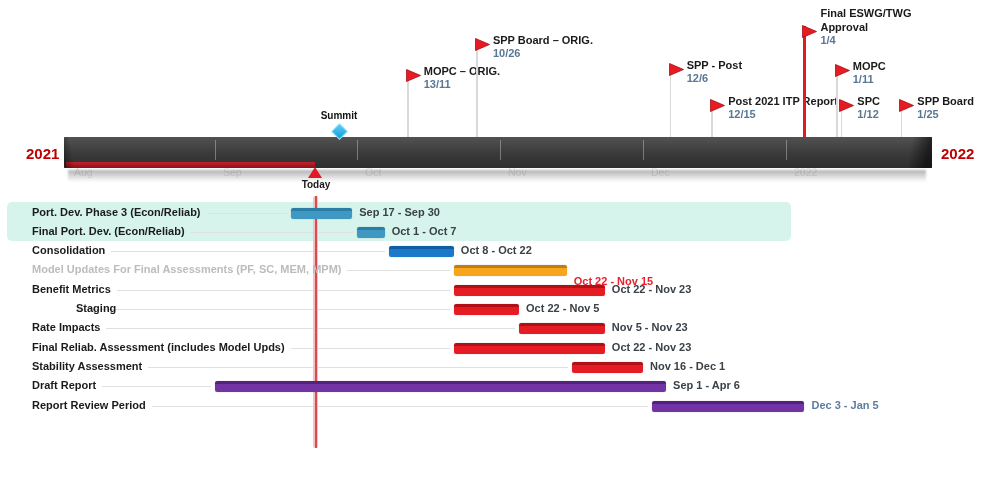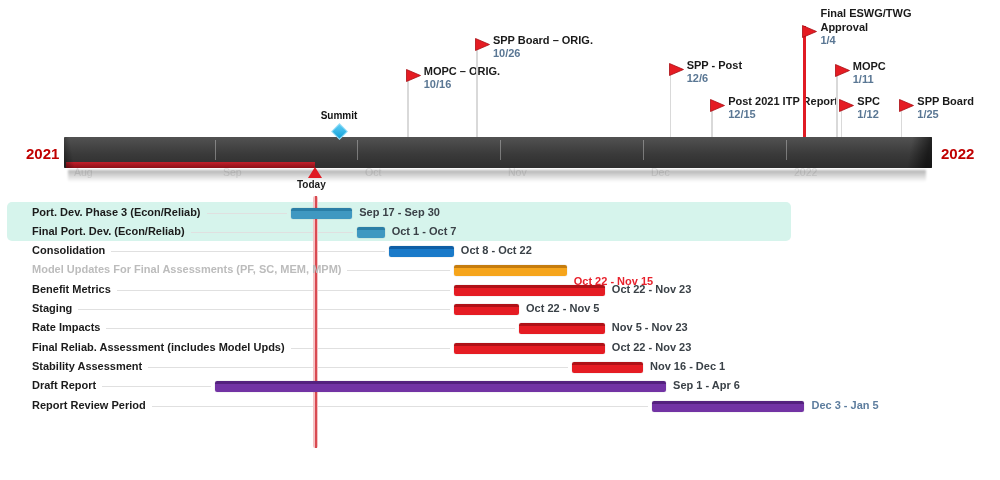--- a/index.html
+++ b/index.html
@@ -34,21 +34,21 @@
   
   .summit-label{position:absolute;left:317px;top:110px;width:44px;text-align:center;
         font-size:10px;font-weight:bold;color:#111;}
   .summit-diamond{position:absolute;left:329px;top:121px;}
   .today-line{position:absolute;left:313px;top:196px;width:5px;height:252px;
         background:#f4c2c4;border-radius:2px;}
   .today-line .core{position:absolute;left:1.5px;top:0;width:2px;height:100%;background:#d94a51;}
   .today-tri{position:absolute;left:308px;top:167px;width:0;height:0;
         border-left:7px solid transparent;border-right:7px solid transparent;
         border-bottom:11px solid #e01b24;}
-  .today-label{position:absolute;left:297px;top:179px;width:38px;text-align:left;
+  .today-label{position:absolute;left:297px;top:179px;width:38px;text-align:center;
         font-size:10px;font-weight:bold;color:#1a1a1a;}
 
   
   .mint{position:absolute;left:7px;top:202px;width:784px;height:39px;
         background:#d6f4ec;border-radius:5px;z-index:1;}
   .leader{position:absolute;height:1px;background:#e0e0e0;z-index:2;}
   .tline{z-index:3;}
   .task-bar{position:absolute;height:11px;border-radius:2px;z-index:4;
         box-shadow:0 0 0 0.5px rgba(0,0,0,.08);}
   .task-label{position:absolute;left:32px;font-size:11px;font-weight:bold;color:#1b1b1b;
@@ -62,21 +62,21 @@
 
 <div id="stage">
 
   <div id="milestones" class="abs" style="left:0;top:0;width:1000px;height:137px;">
       <div class="abs" style="left: 0px; top: 0px;">
         <div class="ms-conn" style="left: 407.042px; top: 80px; height: 57px;"></div>
         <div class="ms-flag" style="left: 405.742px; top: 68px;"><svg width="15" height="13" viewBox="0 0 15 13">
             <path d="M0.5 0.5 L14.5 6.5 L0.5 12.5 Z" fill="#e51c23" stroke="#a80e14" stroke-width="0.8"></path>
           </svg></div>
         <div class="ms-title" style="left: 423.742px; top: 64px;">MOPC – ORIG.</div>
-        <div class="ms-date" style="left: 423.742px; top: 78px;">10/16</div>
+        <div class="ms-date" style="left: 423.742px; top: 78px;">13/11</div>
       </div>
       <div class="abs" style="left: 0px; top: 0px;">
         <div class="ms-conn" style="left: 476.235px; top: 49px; height: 88px;"></div>
         <div class="ms-flag" style="left: 474.935px; top: 37px;"><svg width="15" height="13" viewBox="0 0 15 13">
             <path d="M0.5 0.5 L14.5 6.5 L0.5 12.5 Z" fill="#e51c23" stroke="#a80e14" stroke-width="0.8"></path>
           </svg></div>
         <div class="ms-title" style="left: 492.935px; top: 33px;">SPP Board – ORIG.</div>
         <div class="ms-date" style="left: 492.935px; top: 47px;">10/26</div>
       </div>
       <div class="abs" style="left: 0px; top: 0px;">
@@ -198,21 +198,21 @@
         <div class="task-bar" style="left: 453.871px; top: 70.49px; width: 112.862px; background: linear-gradient(rgb(197, 124, 14) 0px, rgb(197, 124, 14) 30%, rgb(246, 165, 28) 30%);"></div>
         <div class="task-date" style="left: 573.733px; top: 80px; color: rgb(232, 33, 44);">Oct 22 - Nov 15</div>
       </div>
       <div class="abs" style="left: 0px; top: 0px;">
         <div class="task-label" style="top: 87.82px;">Benefit Metrics</div>
         <div class="leader" style="top: 94.82px; display: block; left: 117px; width: 332.871px;"></div>
         <div class="task-bar" style="left: 453.871px; top: 89.82px; width: 150.996px; background: linear-gradient(rgb(176, 17, 23) 0px, rgb(176, 17, 23) 30%, rgb(229, 28, 35) 30%);"></div>
         <div class="task-date" style="left: 611.867px; top: 87.82px;">Oct 22 - Nov 23</div>
       </div>
       <div class="abs" style="left: 0px; top: 0px;">
-        <div class="task-label" style="top: 107.15px;">Staging</div>
+        <div class="task-label" style="top: 107.15px; margin-left: 44px;">Staging</div>
         <div class="leader" style="top: 114.15px; display: block; left: 78px; width: 371.871px;"></div>
         <div class="task-bar" style="left: 453.871px; top: 109.15px; width: 65.1957px; background: linear-gradient(rgb(176, 17, 23) 0px, rgb(176, 17, 23) 30%, rgb(229, 28, 35) 30%);"></div>
         <div class="task-date" style="left: 526.067px; top: 107.15px;">Oct 22 - Nov 5</div>
       </div>
       <div class="abs" style="left: 0px; top: 0px;">
         <div class="task-label" style="top: 126.48px;">Rate Impacts</div>
         <div class="leader" style="top: 133.48px; display: block; left: 106px; width: 409.067px;"></div>
         <div class="task-bar" style="left: 519.067px; top: 128.48px; width: 85.8px; background: linear-gradient(rgb(176, 17, 23) 0px, rgb(176, 17, 23) 30%, rgb(229, 28, 35) 30%);"></div>
         <div class="task-date" style="left: 611.867px; top: 126.48px;">Nov 5 - Nov 23</div>
       </div>

